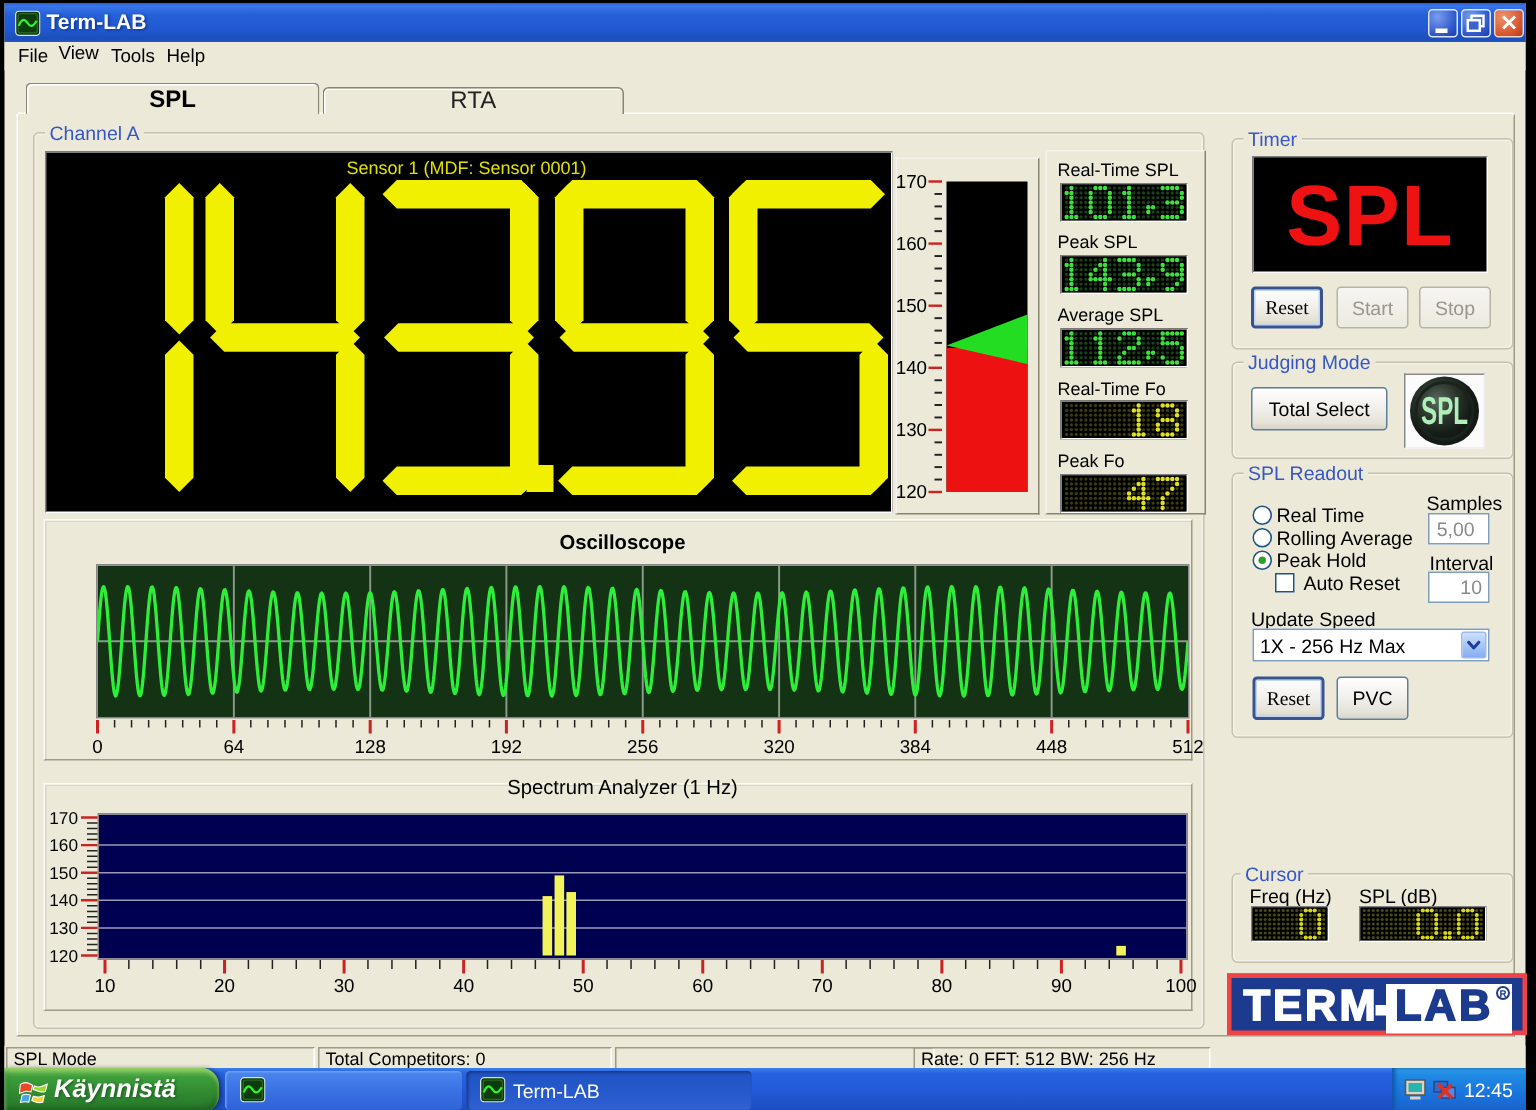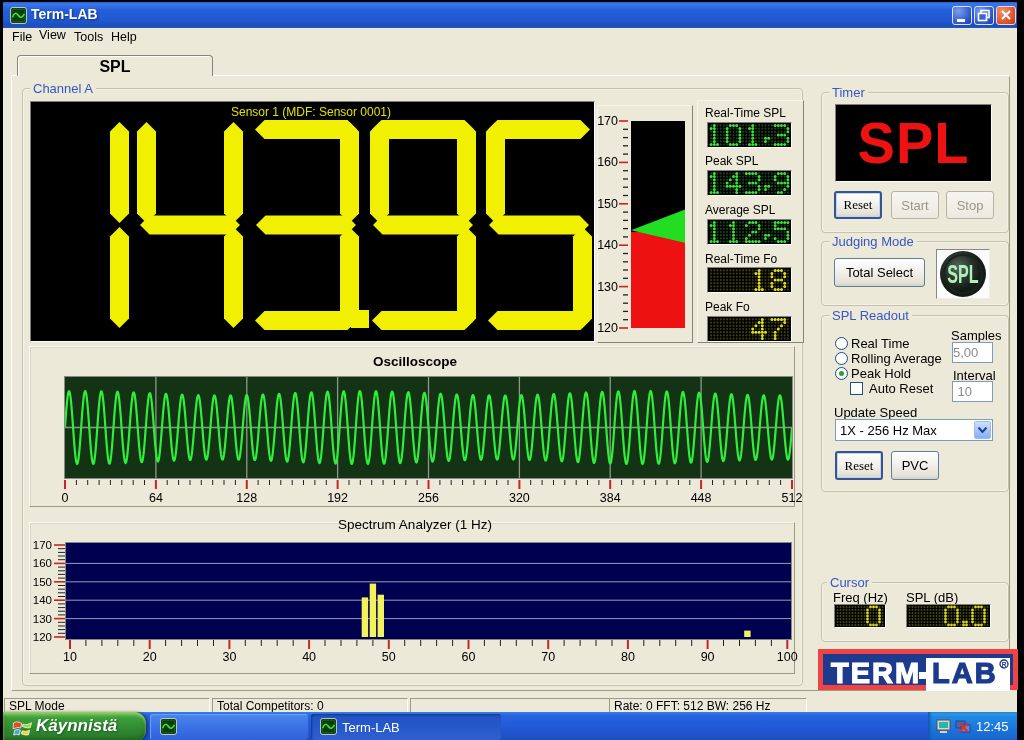--- a/index.html
+++ b/index.html
@@ -11,21 +11,21 @@
   box-shadow:inset 0 0 0 1px #f4f2e8; }
 .grouplabel { position:absolute; top:-8px; left:8px; background:#ece9d8; padding:0 3px;
   color:#3657c4; font-size:13px; line-height:15px; white-space:nowrap; }
 .lbl { position:absolute; font-size:13px; color:#000; white-space:nowrap; }
 .btn { position:absolute; background:linear-gradient(#fefefe,#f2f1ec 45%,#e5e2d7 85%,#d8d3c5);
   border:1px solid #5f7d9c; border-radius:3px; font-size:13px; color:#000;
   display:flex; align-items:center; justify-content:center; }
 .btn.dis { color:#9a9689; border-color:#b8b4a4; background:linear-gradient(#f6f5f1,#ece9df); }
 .btn.focus { border:2px solid #38548e; box-shadow:inset 0 0 0 1px #c2d4f2;font-family:Liberation Serif, serif; }
 .field { position:absolute; background:#fff; border:1px solid #7f9db9; font-size:13px;
-  color:#8a8a8a; text-align:right; padding:2px 20px 0 0; }
+  color:#8a8a8a; text-align:right; padding:2px 4px 0 0; }
 .radio { position:absolute; width:13px; height:13px; border-radius:50%;
   border:1px solid #1d5281; background:radial-gradient(circle at 35% 35%, #fff 55%, #dce8f2); }
 .radio .dot { position:absolute; left:3px; top:3px; width:5px; height:5px; border-radius:50%; background:#2ca22c; }
 .chk { position:absolute; width:13px; height:13px; border:1px solid #1d5281; background:#fff; }
 </style></head><body>
 <div id="screen">
 <div class="abs" style="left:0;top:0;width:1014px;height:26px;z-index:5;
  background:linear-gradient(#295fd7,#3a77ea 8%,#2560d8 30%,#2058d0 70%,#1c4eb8 92%,#2157ca)">
  <div class="abs" style="left:7px;top:5px">
         <svg width="17" height="17" viewBox="0 0 20 20" style="display:block">
@@ -57,20 +57,23 @@
 <div class="abs" style="left:0;top:26px;width:1014px;height:19px;background:#ece9d8;font-size:12.5px">
  <span class="abs" style="left:9px;top:2px">File</span>
  <span class="abs" style="left:36px;top:0">View</span>
  <span class="abs" style="left:71px;top:2px">Tools</span>
  <span class="abs" style="left:108px;top:2px">Help</span>
 </div>
 <div class="abs" style="left:8px;top:74px;width:999px;height:615px;border:1px solid #9d9a86;border-color:#fff #9d9a86 #9d9a86 #fff"></div>
 <div class="abs" style="left:14px;top:53px;width:196px;height:21px;background:#ece9d8;
  border:1px solid #888578;border-bottom:none;border-radius:4px 4px 0 0;box-shadow:inset 1px 1px 0 #fff;
  font-size:16px;font-weight:bold;text-align:center;line-height:21px;z-index:3">SPL</div>
+<div class="abs" style="left:212px;top:56px;width:201px;height:18px;background:#ece9d8;
+ border:1px solid #888578;border-bottom:none;border-radius:4px 4px 0 0;box-shadow:inset 1px 1px 0 #fff;
+ font-size:16px;color:#222;text-align:center;line-height:18px;z-index:2">RTA</div>
 <div class="abs" style="left:9px;top:74px;width:997px;height:2px;background:#ece9d8;z-index:2"></div>
 <div class="abs" style="left:9px;top:73px;width:997px;height:1px;background:#fff;z-index:1"></div>
 <div class="group" style="left:19px;top:86px;width:781px;height:598px"></div>
 <div class="abs grouplabel" style="left:27px;top:79px;z-index:2">Channel A</div>
 <div class="sunken" style="left:27px;top:99px;width:565px;height:241px">
 <svg width="562" height="238" style="display:block">
 <text x="280" y="14" text-anchor="middle" font-size="12" fill="#e0e000">Sensor 1 (MDF: Sensor 0001)</text>
 <g fill="#f0f000">
           <polygon points="88.5,20.0 98.0,29.5 98.0,111.5 88.5,121.0 79.0,111.5 79.0,29.5"></polygon>
           <polygon points="88.5,125.0 98.0,134.5 98.0,216.5 88.5,226.0 79.0,216.5 79.0,134.5"></polygon>
@@ -1635,21 +1638,21 @@
           <circle cx="44.5" cy="20.0" r="1.41"></circle>
           <circle cx="47.5" cy="20.0" r="1.41"></circle>
           <circle cx="56.5" cy="20.0" r="1.41"></circle>
           <circle cx="59.5" cy="20.0" r="1.41"></circle>
           <circle cx="68.5" cy="20.0" r="1.41"></circle>
           <circle cx="71.5" cy="20.0" r="1.41"></circle>
           <circle cx="74.5" cy="20.0" r="1.41"></circle>
         </g>
       </svg>
     </div>
-<div class="abs" style="left:815px;top:647px;width:200px;height:41px;background:#1c3a8e;border:5px solid #ef4444">
+<div class="abs" style="left:815px;top:647px;width:200px;height:41px;background:#1c3a8e;border:3px solid #ef4444">
  <div class="abs" style="left:103px;top:4px;width:84px;height:33px;background:#fff"></div>
  <div class="abs" style="left:8px;top:3px;font-size:29px;font-weight:bold;color:#fff;letter-spacing:2px;-webkit-text-stroke:1.2px #fff">TERM</div>
  <div class="abs" style="left:96px;top:18px;width:7px;height:7px;background:#fff"></div>
  <div class="abs" style="left:109px;top:3px;font-size:29px;font-weight:bold;color:#1c3a8e;letter-spacing:2px;-webkit-text-stroke:1.2px #1c3a8e">LAB</div>
  <svg class="abs" style="left:176px;top:5px" width="10" height="10">
         <circle cx="5" cy="5" r="4" fill="none" stroke="#1c3a8e" stroke-width="1.3"></circle>
         <text x="5" y="7.5" text-anchor="middle" font-size="6.5" fill="#1c3a8e" font-weight="bold">R</text>
       </svg>
 </div>
 <div class="abs" style="left:0;top:695px;width:1014px;height:17px;background:#ece9d8">

